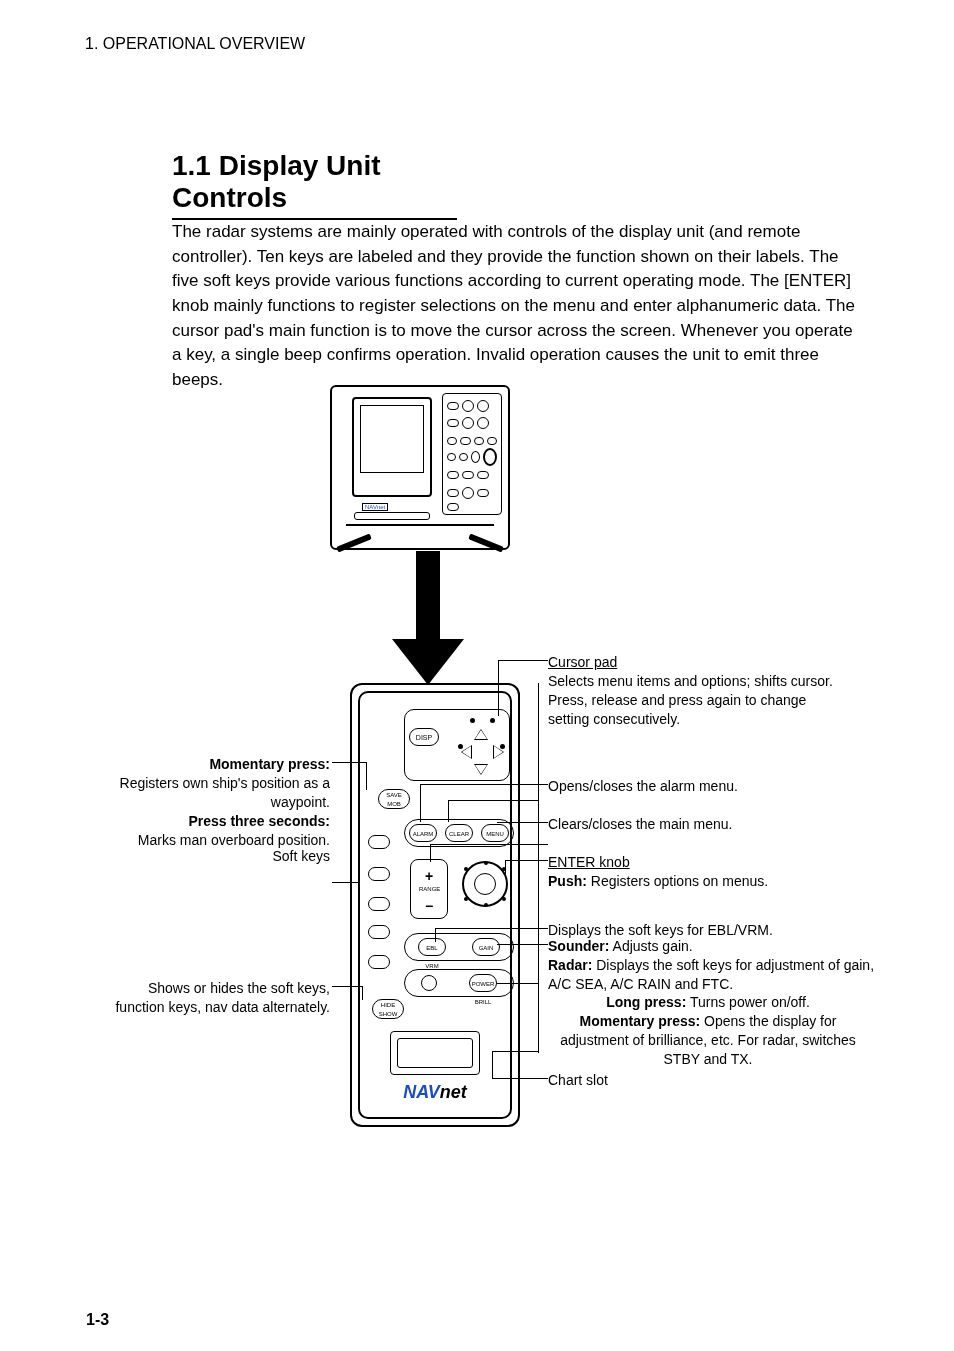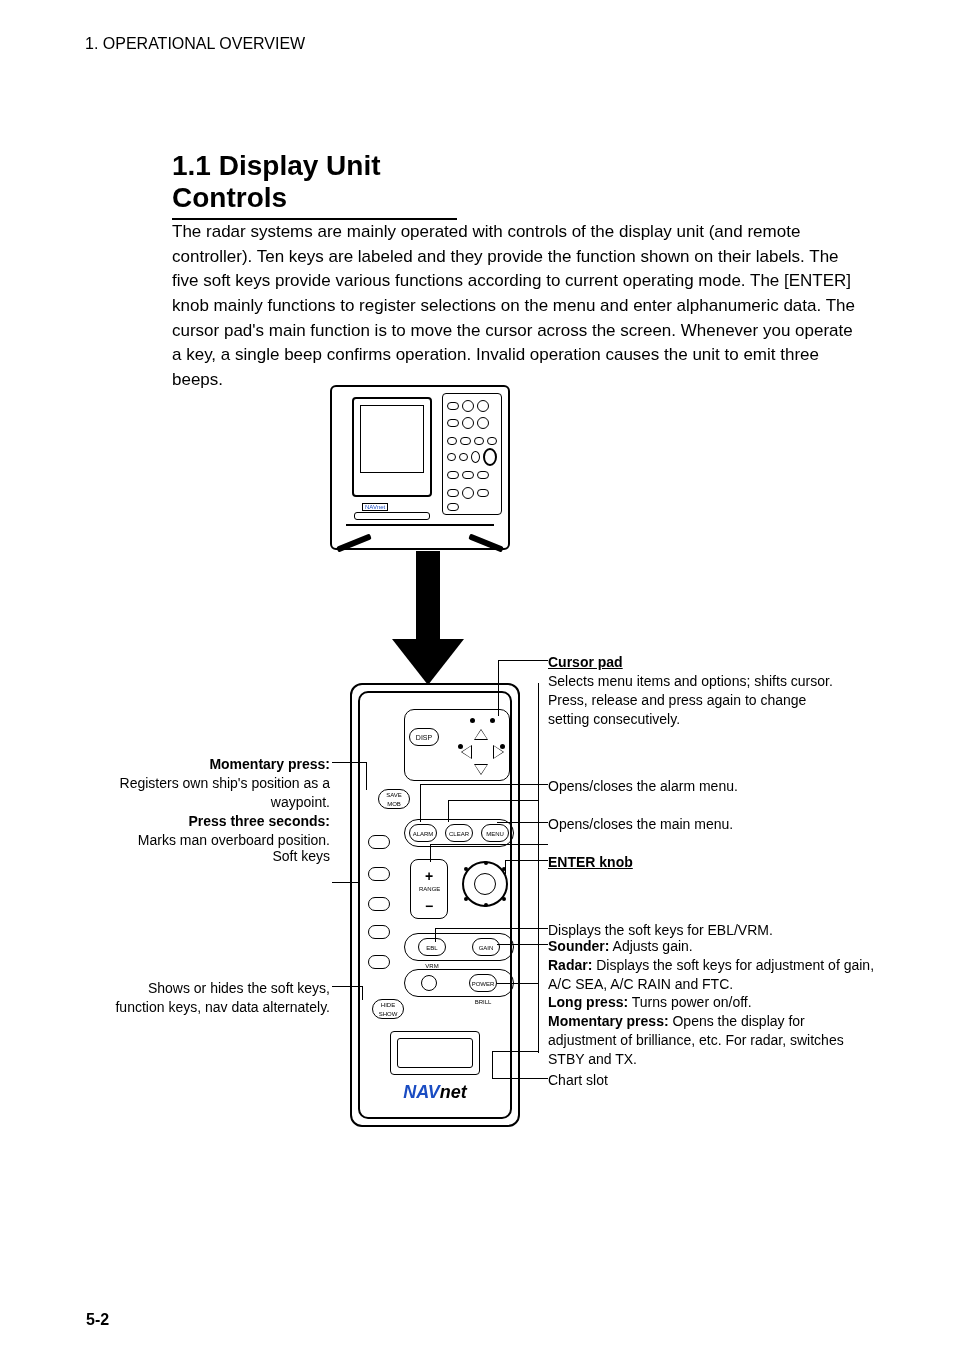--- a/index.html
+++ b/index.html
@@ -180,21 +180,21 @@
     position:absolute; bottom:14px; left:0; right:0; text-align:center;
     font-size:18px; font-weight:bold; font-style:italic;
   }
   .navnet .nav{ color:#1a4cc2; }
   .navnet .net{ color:#000; }
 
   
   .callout { position:absolute; font-size:14px; line-height:1.35; }
   .callout.left { text-align:right; }
   .callout.right { text-align:left; }
-  .callout .uline{ text-decoration:underline;font-weight:bold; }
+  .callout .uline{ text-decoration:underline; }
   .callout b{ font-weight:bold; }
 
   .lead { position:absolute; background:#000; height:1px; }
   .leadv { position:absolute; background:#000; width:1px; }
 
   
   .pagenum{ position:absolute; bottom:22px; left:86px; font-size:16px; font-weight:bold; }
 </style>
 </head>
 <body>
@@ -338,49 +338,50 @@
 
   <div class="callout right" style="top:392px; left:548px; width:310px;">Opens/closes the alarm menu.</div>
   <div class="lead" style="top:399px; left:520px; width:28px;"></div>
   <div class="leadv" style="top:399px; left:420px; height:38px;"></div>
   <div class="lead" style="top:399px; left:420px; width:100px;"></div>
 
   <div class="lead" style="top:415px; left:520px; width:18px;"></div>
   <div class="leadv" style="top:415px; left:448px; height:22px;"></div>
   <div class="lead" style="top:415px; left:448px; width:72px;"></div>
 
-  <div class="callout right" style="top:430px; left:548px; width:310px;">Opens/closes the main menu.</div>
+  <div class="callout right" style="top:430px; left:548px; width:310px;">Clears/closes the main menu.</div>
   <div class="lead" style="top:437px; left:497px; width:51px;"></div>
 
   <div class="lead" style="top:459px; left:430px; width:118px;"></div>
   <div class="leadv" style="top:459px; left:430px; height:18px;"></div>
 
   <div class="callout right" style="top:468px; left:548px; width:340px;">
     <div class="uline">ENTER knob</div>
+    <div><b>Push:</b><span> Registers options on menus.</span></div>
   </div>
   <div class="lead" style="top:475px; left:505px; width:43px;"></div>
   <div class="leadv" style="top:475px; left:505px; height:14px;"></div>
 
   <div class="callout right" style="top:536px; left:548px; width:340px;">Displays the soft keys for EBL/VRM.</div>
   <div class="lead" style="top:543px; left:435px; width:113px;"></div>
   <div class="leadv" style="top:543px; left:435px; height:14px;"></div>
 
   <div class="callout right" style="top:552px; left:548px; width:340px;">
     <div><b>Sounder:</b><span> Adjusts gain.</span></div>
     <div><b>Radar:</b><span> Displays the soft keys for adjustment of gain, A/C SEA, A/C RAIN and FTC.</span></div>
   </div>
   <div class="lead" style="top:559px; left:497px; width:51px;"></div>
 
-  <div class="callout right" style="top:608px; left:548px; width:320px;">
+  <div class="callout right" style="top:608px; left:548px; width:320px;text-align:center;">
     <div><b>Long press:</b><span> Turns power on/off.</span></div>
     <div><b>Momentary press:</b><span> Opens the display for adjustment of brilliance, etc. For radar, switches STBY and TX.</span></div>
   </div>
   <div class="lead" style="top:598px; left:497px; width:41px;"></div>
   <div class="leadv" style="top:598px; left:538px; height:17px;"></div>
 
   <div class="callout right" style="top:686px; left:548px; width:200px;">Chart slot</div>
   <div class="lead" style="top:693px; left:492px; width:56px;"></div>
   <div class="leadv" style="top:666px; left:492px; height:27px;"></div>
   <div class="lead" style="top:666px; left:492px; width:46px;"></div>
 
 </div>
 
-<div class="pagenum">5-2</div>
+<div class="pagenum">1-3</div>
 
 </body></html>

